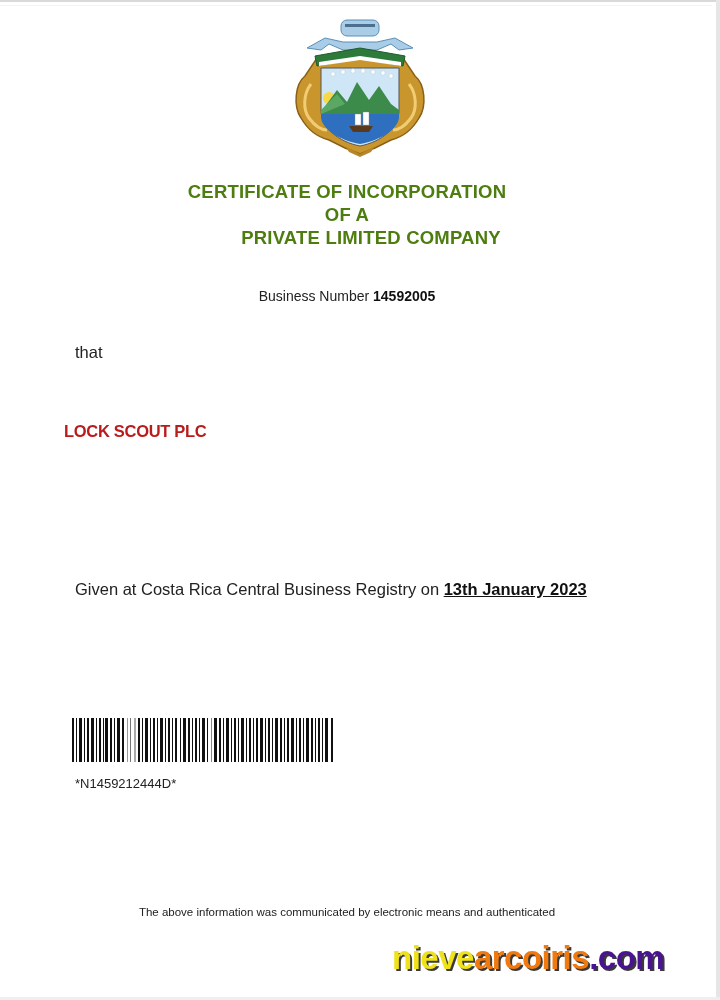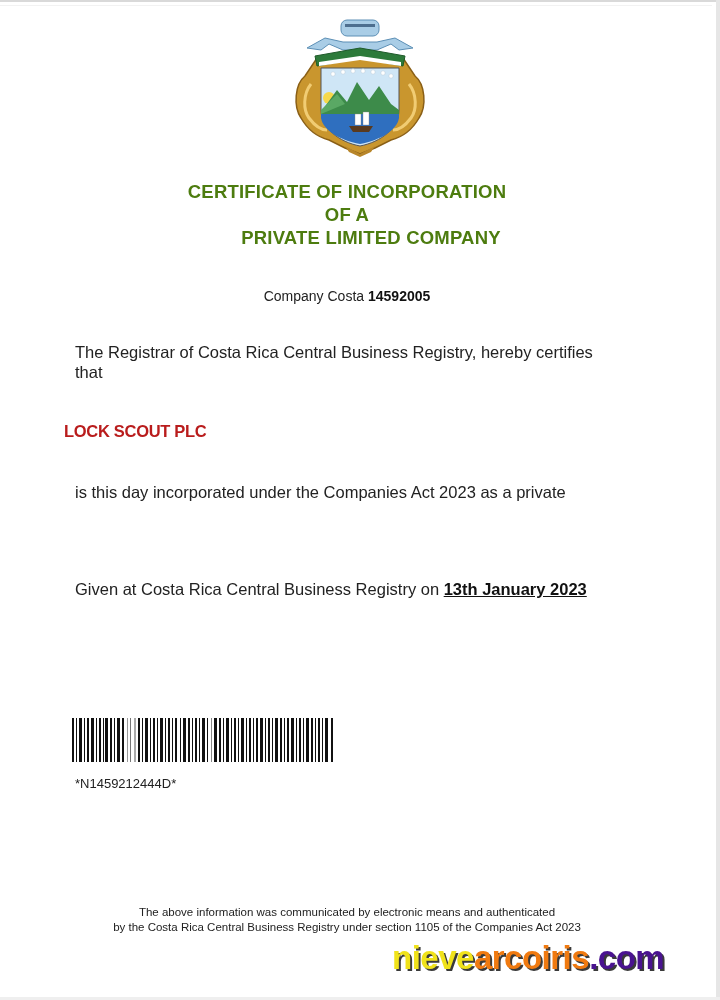--- a/index.html
+++ b/index.html
@@ -81,33 +81,31 @@
   <path d="M70 100 L76 100 L76 111 L70 111 Z M78 98 L84 98 L84 111 L78 111 Z" fill="#ffffff" stroke="#888" stroke-width="0.4"></path>
 
   <path d="M60 132 L75 140 L90 132 L86 138 L75 143 L64 138 Z" fill="#b8862a"></path>
 </svg>
 
 <div class="title" style="top:180px;">CERTIFICATE OF INCORPORATION</div>
 <div class="title" style="top:203px;">OF A</div>
 <div class="title" style="top:226px;padding-left:24px;">PRIVATE LIMITED COMPANY</div>
 
 <div class="company-number">
-  <span>Company Costa</span>
+  <span>Business Number</span>
   <b>14592005</b>
 </div>
 
 <div class="para" style="top:342px;">
-  <div>The Registrar of Costa Rica Central Business Registry, hereby certifies</div>
   <div>that</div>
 </div>
 
 <div class="company-name">LOCK SCOUT PLC</div>
 
 <div class="para" style="top:482px;">
-  <div>is this day incorporated under the Companies Act 2023 as a private</div>
 </div>
 
 <div class="para" style="top:579px;">
   <span>Given at Costa Rica Central Business Registry on</span>
   <b style="color:#111;text-decoration:underline;">13th January 2023</b>
 </div>
 
 <svg class="barcode" viewBox="0 0 262 44" preserveAspectRatio="none">
   <g fill="#111">
     <rect x="0" y="0" width="2" height="44"></rect>
@@ -177,18 +175,17 @@
     <rect x="246" y="0" width="2" height="44"></rect>
       <rect x="250" y="0" width="1" height="44"></rect>
       <rect x="253" y="0" width="3" height="44"></rect>
     <rect x="259" y="0" width="2" height="44"></rect>
   </g>
 </svg>
 <div class="barcode-text">*N1459212444D*</div>
 
 <div class="footer">
   <div>The above information was communicated by electronic means and authenticated</div>
-  <div>by the Costa Rica Central Business Registry under section 1105 of the Companies Act 2023</div>
 </div>
 
 <div class="watermark">
   <span class="wm-a">nieve</span><span class="wm-b">arcoiris</span><span class="wm-c">.com</span>
 </div>
 
 </body></html>

